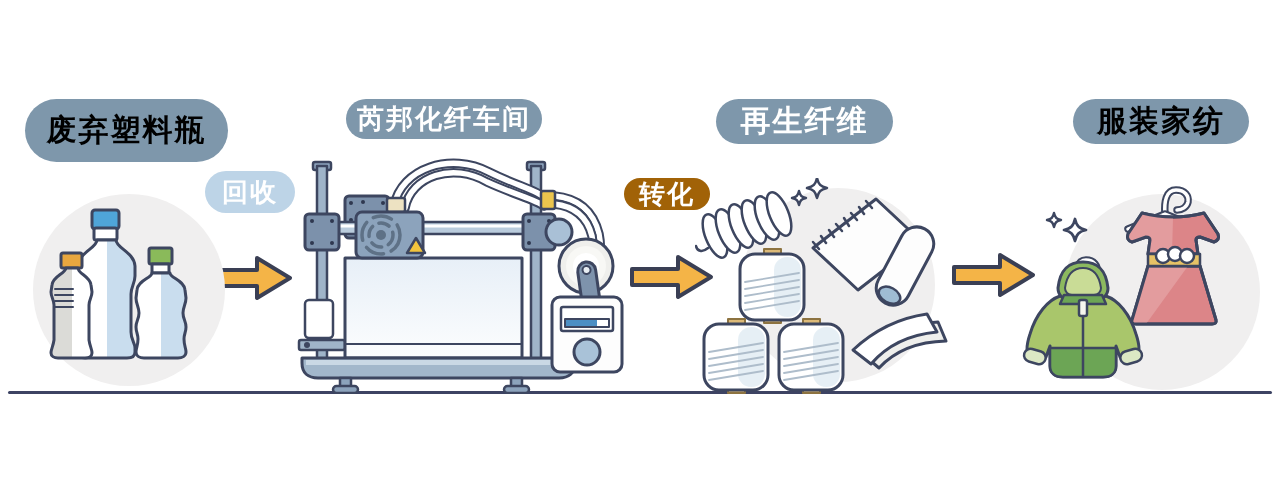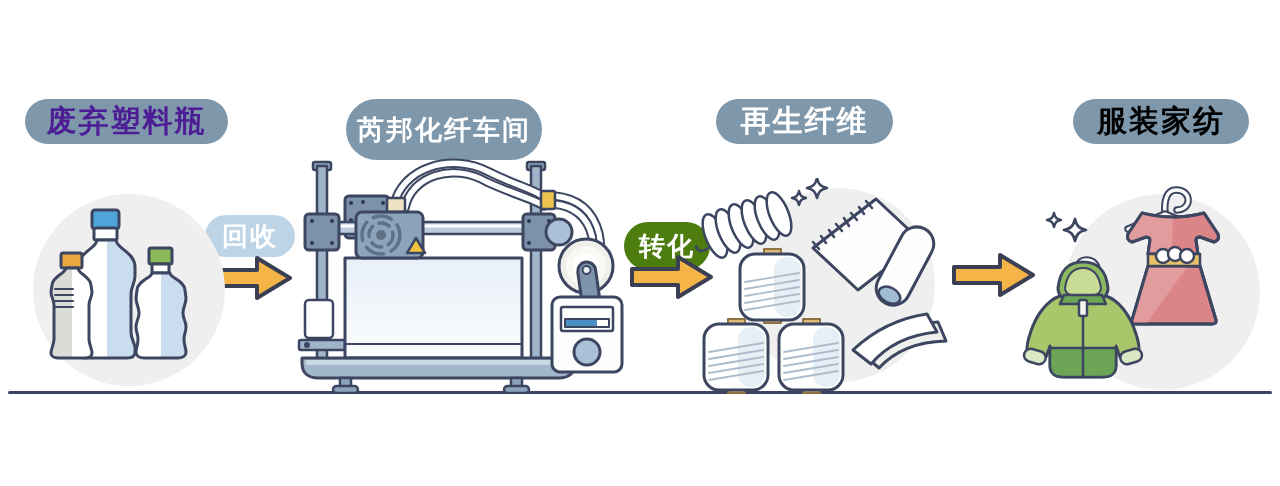--- a/index.html
+++ b/index.html
@@ -6,39 +6,39 @@
   .canvas{
     position:relative;width:1280px;height:486px;background:#fff;overflow:hidden;
     font-family:"Liberation Sans","DejaVu Sans",sans-serif;
   }
   .pill{
     position:absolute;border-radius:999px;color:#fff;font-weight:bold;
     display:flex;align-items:center;justify-content:center;letter-spacing:2px;
     white-space:nowrap;
   }
   .pill-stage{font-size:30px;}
-  .pill-flow{font-size:26px;margin-top:44px;}
+  .pill-flow{font-size:26px;}
   .illus{position:absolute;}
   .ground{position:absolute;left:8px;top:391px;width:1264px;height:3px;border-radius:2px;}
   svg *{vector-effect:none;}
 </style>
 </head>
 <body>
 
 <div class="canvas">
 
   <div class="ground" style="background-color: rgb(61, 67, 99);"></div>
 
-  <div class="pill pill-stage" style="left: 25px; top: 99px; width: 203px; height: 45px; background-color: rgb(126, 151, 171); color: #4c1d95;">废弃塑料瓶</div>
-  <div class="pill pill-stage" style="left: 346px; top: 99px; width: 196px; height: 61px; font-size: 27px; background-color: rgb(126, 151, 171); color: rgb(255, 255, 255);">芮邦化纤车间</div>
+  <div class="pill pill-stage" style="left: 25px; top: 99px; width: 203px; height: 63px; background-color: rgb(126, 151, 171); color: #000000;">废弃塑料瓶</div>
+  <div class="pill pill-stage" style="left: 346px; top: 99px; width: 196px; height: 40px; font-size: 27px; background-color: rgb(126, 151, 171); color: rgb(255, 255, 255);">芮邦化纤车间</div>
   <div class="pill pill-stage" style="left: 716px; top: 99px; width: 177px; height: 45px; background-color: rgb(126, 151, 171); color: rgb(255, 255, 255); text-align: right;">再生纤维</div>
   <div class="pill pill-stage" style="left: 1073px; top: 99px; width: 176px; height: 45px; background-color: rgb(126, 151, 171); color: #000000;">服装家纺</div>
 
   <div class="pill pill-flow" style="left: 205px; top: 171px; width: 90px; height: 42px; background-color: rgb(189, 212, 231); color: rgb(255, 255, 255);">回收</div>
-  <div class="pill pill-flow" style="left: 624px; top: 178px; width: 86px; height: 48px; background-color: #4d7c0f; color: rgb(255, 255, 255);">转化</div>
+  <div class="pill pill-flow" style="left: 624px; top: 178px; width: 86px; height: 32px; background-color: #a16207; color: rgb(255, 255, 255);">转化</div>
 
   <svg class="illus" style="left:207px;top:253px;" width="88" height="50" viewBox="0 0 88 50">
     <path d="M4,17 L50,17 L50,5 L83,25 L50,45 L50,33 L4,33 Z" stroke-width="4" stroke-linejoin="round" fill="#F4B447" stroke="#3A3F54"></path>
   </svg>
   <svg class="illus" style="left:628px;top:252px;" width="88" height="50" viewBox="0 0 88 50">
     <path d="M4,17 L50,17 L50,5 L83,25 L50,45 L50,33 L4,33 Z" stroke-width="4" stroke-linejoin="round" fill="#F4B447" stroke="#3A3F54"></path>
   </svg>
   <svg class="illus" style="left:950px;top:250px;" width="88" height="50" viewBox="0 0 88 50">
     <path d="M4,17 L50,17 L50,5 L83,25 L50,45 L50,33 L4,33 Z" stroke-width="4" stroke-linejoin="round" fill="#F4B447" stroke="#3A3F54"></path>
   </svg>

